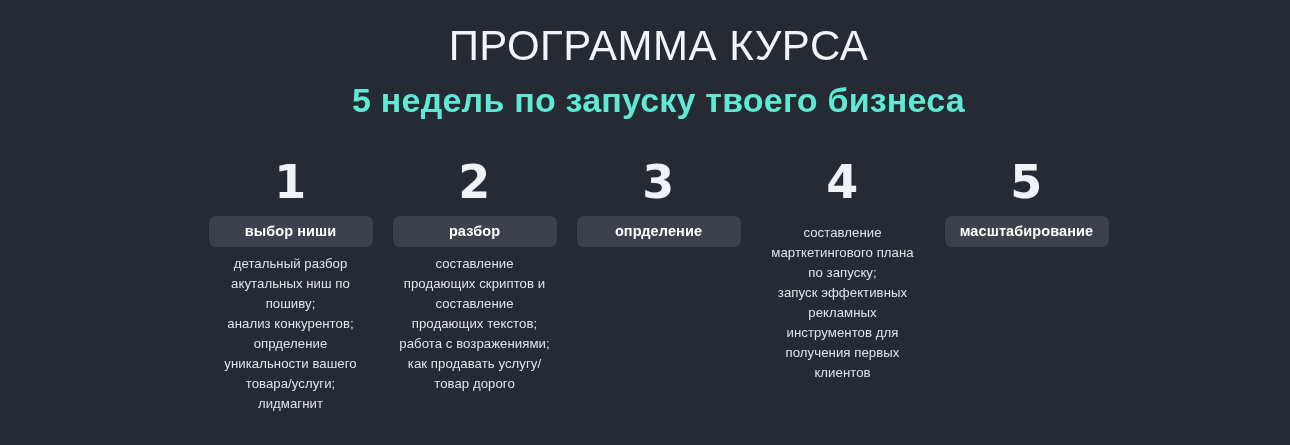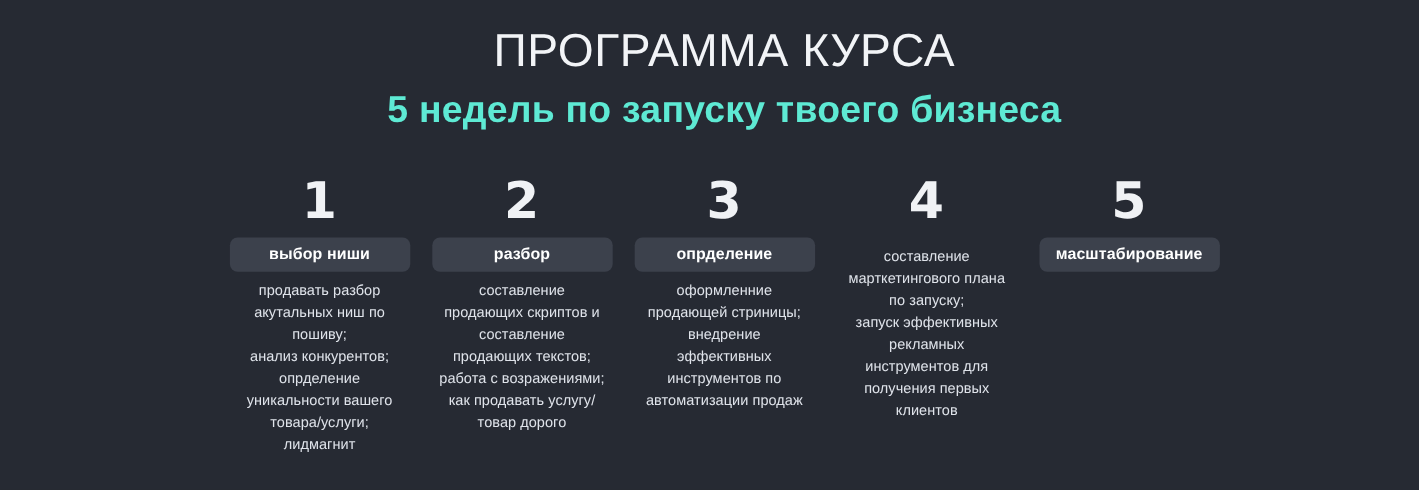--- a/index.html
+++ b/index.html
@@ -102,21 +102,21 @@
   <div class="heading">
     <h1 class="heading-title">ПРОГРАММА КУРСА</h1>
     <h2 class="heading-subtitle">5 недель по запуску твоего бизнеса</h2>
   </div>
 
   <div class="columns">
 
     <div class="column">
       <div class="column-number">1</div>
       <div class="column-badge">выбор ниши</div>
-      <div class="column-body">продавать разбор
+      <div class="column-body">детальный разбор
 акутальных ниш по
 пошиву;
 анализ конкурентов;
 опрделение
 уникальности вашего
 товара/услуги;
 лидмагнит</div>
     </div>
 
     <div class="column">
@@ -127,26 +127,20 @@
 составление
 продающих текстов;
 работа с возражениями;
 как продавать услугу/
 товар дорого</div>
     </div>
 
     <div class="column">
       <div class="column-number">3</div>
       <div class="column-badge">опрделение</div>
-      <div class="column-body">оформленние
-продающей стриницы;
-внедрение
-эффективных
-инструментов по
-автоматизации продаж</div>
     </div>
 
     <div class="column">
       <div class="column-number">4</div>
       <div class="column-body">составление
 марткетингового плана
 по запуску;
 запуск эффективных
 рекламных
 инструментов для

